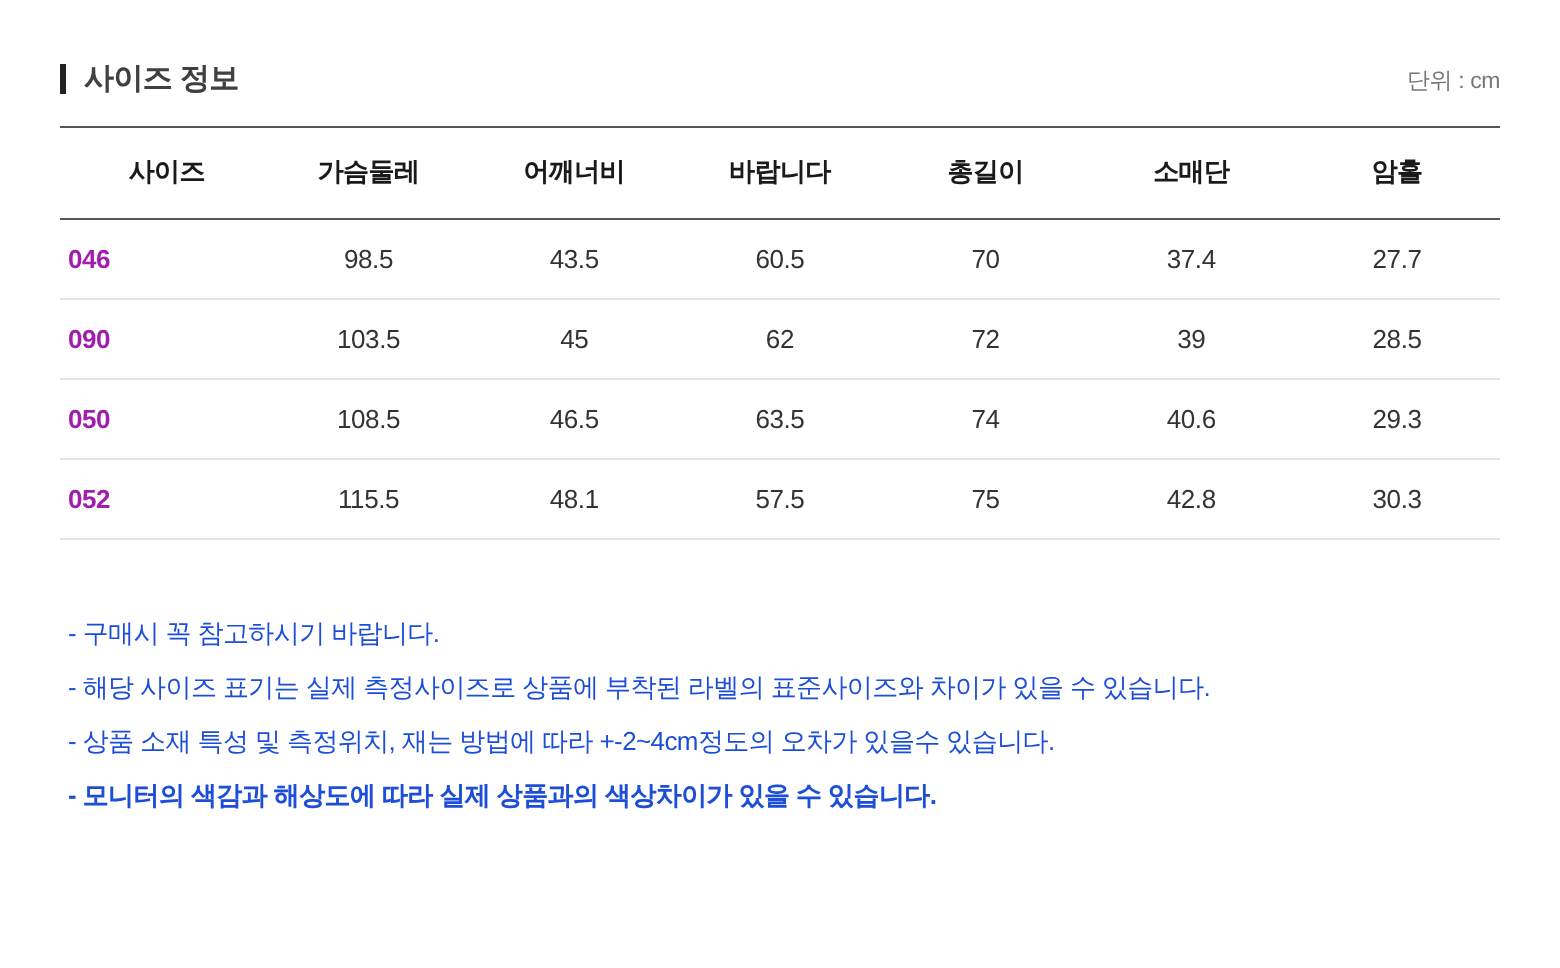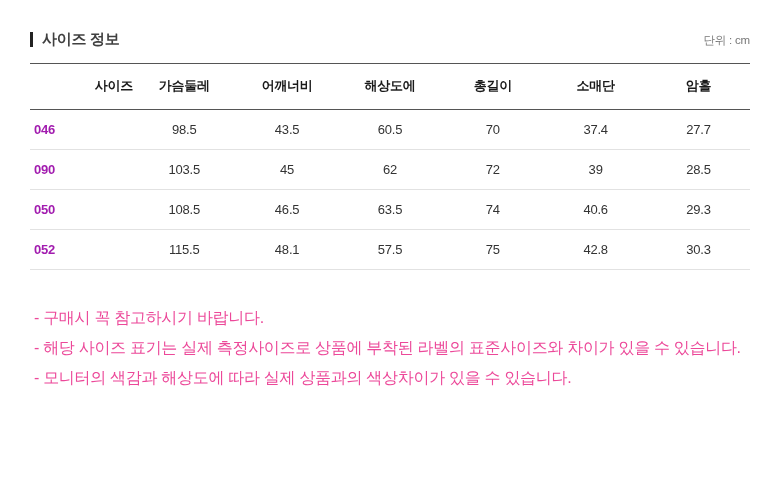--- a/index.html
+++ b/index.html
@@ -60,21 +60,21 @@
     font-size: 13px;
     font-weight: bold;
     color: #1a1a1a;
     padding: 13px 0 14px 0;
     border-top: 1px solid #555555;
     border-bottom: 1px solid #555555;
     text-align: center;
     letter-spacing: -0.3px;
   }
   table.size-table thead th.col-size {
-    text-align: right;
+    text-align: center;
     padding-left: 4px;
   }
   table.size-table tbody td {
     font-size: 13px;
     color: #333333;
     padding: 12px 0 12px 0;
     border-bottom: 1px solid #e2e2e2;
     text-align: center;
     letter-spacing: -0.2px;
   }
@@ -85,47 +85,47 @@
     color: #a21caf;
   }
   table.size-table tbody tr:last-child td {
     border-bottom: 1px solid #e2e2e2;
   }
   .notes {
     padding-top: 38px;
   }
   .notes p {
     margin: 0 0 9px 0;
-    font-size: 16px;
-    color: #ec4899;
+    font-size: 13px;
+    color: #1d4ed8;
     letter-spacing: -0.3px;
     padding-left: 4px;
   }
-  .notes p:last-child { margin-bottom: 2px; }
+  .notes p:last-child { margin-bottom: 2px; font-weight: bold; }
 </style>
 </head>
 <body>
 
 <div class="page">
 
   <div class="header-row">
     <div class="title-wrap">
       <span class="title-bar"></span>
       <span class="title-text">사이즈 정보</span>
     </div>
     <div class="unit-text">단위 : cm</div>
   </div>
 
   <table class="size-table">
     <thead>
       <tr>
         <th class="col-size">사이즈</th>
         <th>가슴둘레</th>
         <th>어깨너비</th>
-        <th>해상도에</th>
+        <th>바랍니다</th>
         <th>총길이</th>
         <th>소매단</th>
         <th>암홀</th>
       </tr>
     </thead>
     <tbody>
       <tr>
         <td class="col-size">046</td>
         <td>98.5</td>
         <td>43.5</td>
@@ -160,16 +160,17 @@
         <td>75</td>
         <td>42.8</td>
         <td>30.3</td>
       </tr>
     </tbody>
   </table>
 
   <div class="notes">
     <p>- 구매시 꼭 참고하시기 바랍니다.</p>
     <p>- 해당 사이즈 표기는 실제 측정사이즈로 상품에 부착된 라벨의 표준사이즈와 차이가 있을 수 있습니다.</p>
+    <p>- 상품 소재 특성 및 측정위치, 재는 방법에 따라 +-2~4cm정도의 오차가 있을수 있습니다.</p>
     <p>- 모니터의 색감과 해상도에 따라 실제 상품과의 색상차이가 있을 수 있습니다.</p>
   </div>
 
 </div>
 
 </body></html>

